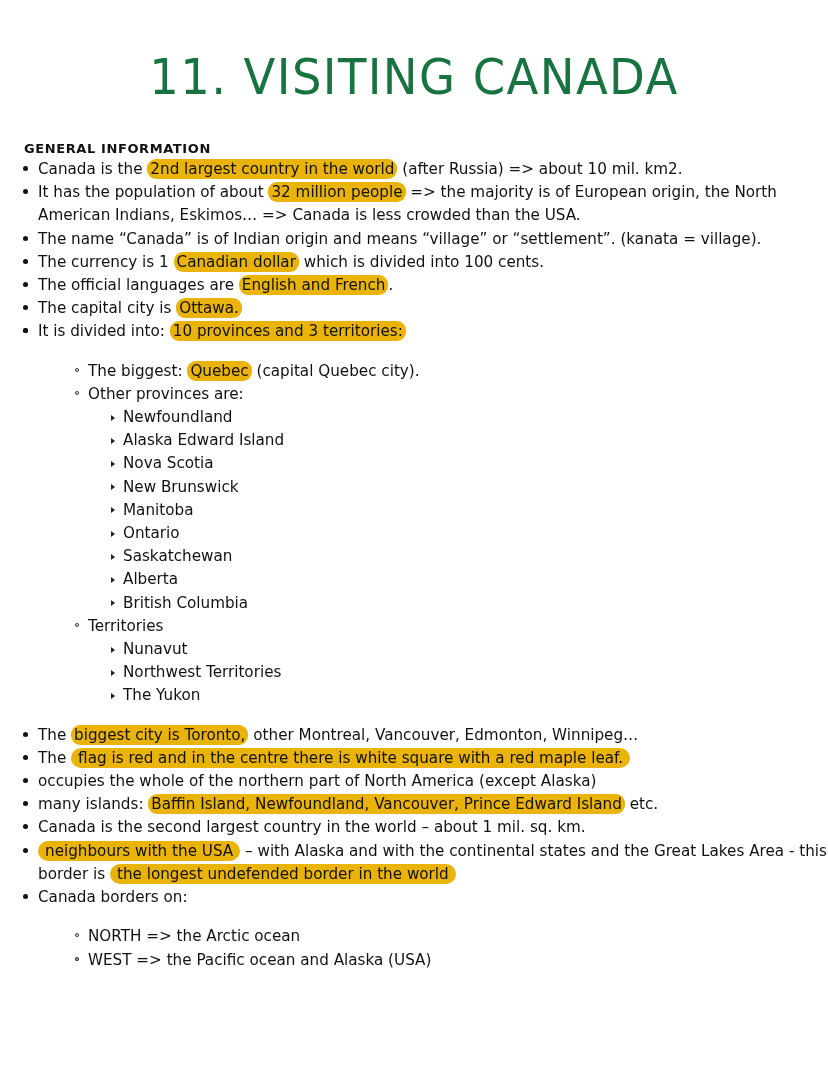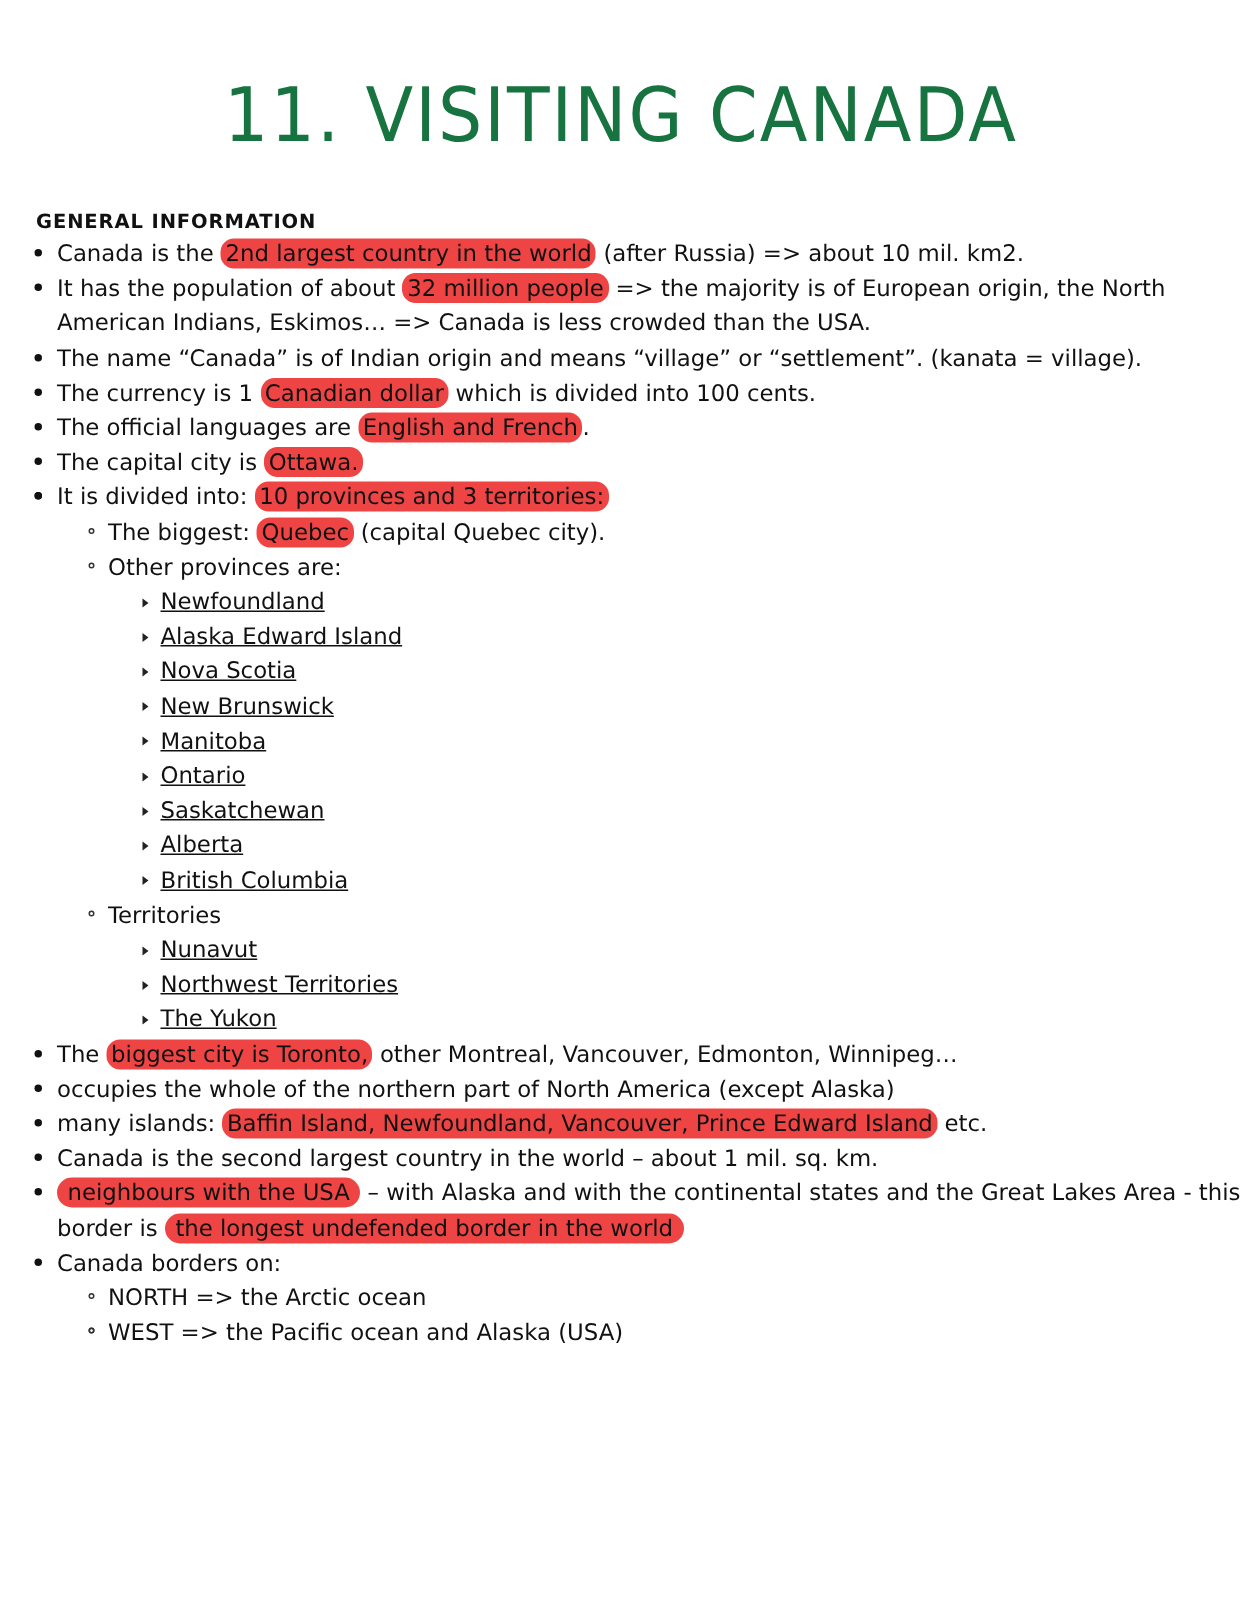--- a/index.html
+++ b/index.html
@@ -70,21 +70,21 @@
     left: 23px;
     top: 8px;
     width: 5px;
     height: 5px;
     border-radius: 50%;
     background: #111111;
   }
 
   ul.lvl2 {
     list-style: none;
-    margin: 0;
+    margin: 16px;
     padding: 0;
   }
   ul.lvl2 > li {
     position: relative;
     padding-left: 34px;
     font-size: 15.2px;
     line-height: 23.2px;
   }
   ul.lvl2 > li > .mk {
     position: absolute;
@@ -101,36 +101,35 @@
   ul.lvl3 {
     list-style: none;
     margin: 0;
     padding: 0;
   }
   ul.lvl3 > li {
     position: relative;
     padding-left: 35px;
     font-size: 15.2px;
     line-height: 23.2px;
-    text-decoration: underline;
   }
   ul.lvl3 > li > .mk {
     position: absolute;
     left: 23px;
     top: 8.5px;
     width: 0;
     height: 0;
     border-left: 4.5px solid #222222;
     border-top: 3px solid transparent;
     border-bottom: 3px solid transparent;
   }
 
   
   .hl {
-    background: #ef4444;
+    background: #eab308;
     border-radius: 9px;
     padding: 1px 3px;
     box-decoration-break: clone;
     text-align: center;
     -webkit-box-decoration-break: clone;
   }
   .hl.wide {
     padding: 1px 7px;
     border-radius: 11px;
   }
@@ -167,20 +166,21 @@
                 <li><span class="mk"></span><span class="tx"><span>Alberta</span></span></li>
                 <li><span class="mk"></span><span class="tx"><span>British Columbia</span></span></li>
               </ul></li>
             <li><span class="mk"></span><span class="tx"><span>Territories</span></span><ul class="lvl3">
                 <li><span class="mk"></span><span class="tx"><span>Nunavut</span></span></li>
                 <li><span class="mk"></span><span class="tx"><span>Northwest Territories</span></span></li>
                 <li><span class="mk"></span><span class="tx"><span>The Yukon</span></span></li>
               </ul></li>
           </ul></li>
         <li><span class="mk"></span><span class="tx"><span>The </span><span class="hl">biggest city is Toronto,</span><span> other Montreal, Vancouver, Edmonton, Winnipeg…</span></span></li>
+        <li><span class="mk"></span><span class="tx"><span>The </span><span class="hl wide">flag is red and in the centre there is white square with a red maple leaf.</span></span></li>
       </ul>
       <ul class="lvl1">
         <li><span class="mk"></span><span class="tx"><span>occupies the whole of the northern part of North America (except Alaska)</span></span></li>
         <li><span class="mk"></span><span class="tx"><span>many islands: </span><span class="hl">Baffin Island, Newfoundland, Vancouver, Prince Edward Island</span><span> etc.</span></span></li>
         <li><span class="mk"></span><span class="tx"><span>Canada is the second largest country in the world – about 1 mil. sq. km.</span></span></li>
         <li><span class="mk"></span><span class="tx"><span class="hl wide">neighbours with the USA</span><span> – with Alaska and with the continental states and the Great Lakes Area - this border is </span><span class="hl wide">the longest undefended border in the world</span></span></li>
         <li><span class="mk"></span><span class="tx"><span>Canada borders on:</span></span><ul class="lvl2">
             <li><span class="mk"></span><span class="tx"><span>NORTH =&gt; the Arctic ocean</span></span></li>
             <li><span class="mk"></span></li>
             <li><span class="mk"></span><span class="tx"><span>WEST =&gt; the Pacific ocean and Alaska (USA)</span></span></li>

